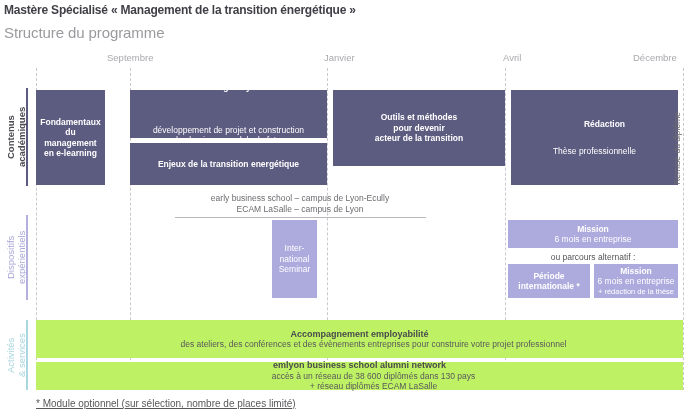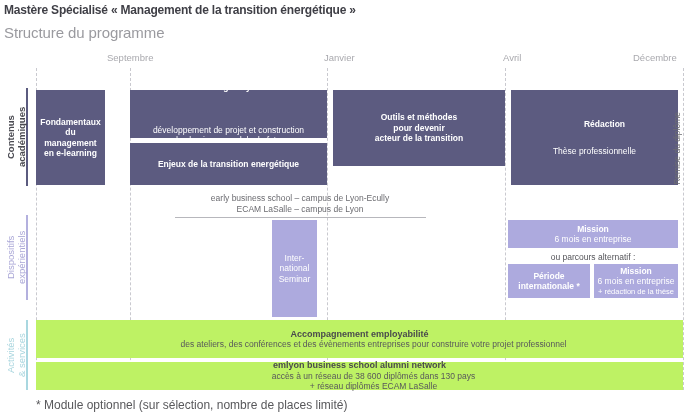--- a/index.html
+++ b/index.html
@@ -100,21 +100,21 @@
   .remise{
     position:absolute;
     writing-mode:vertical-rl;
     transform:rotate(180deg);
     font-size:8.5px;color:#6d6d72;white-space:nowrap;
   }
 
   
   .footnote{
     position:absolute;left:36px;top:398px;
-    font-size:12px;color:#58585b;white-space:nowrap;
+    font-size:10px;color:#58585b;white-space:nowrap;text-decoration:underline;
   }
 </style>
 </head>
 <body>
 
 <div class="canvas">
 
   <div class="title">Mastère Spécialisé « Management de la transition énergétique »</div>
   <div class="subtitle">Structure du programme</div>
 
@@ -168,21 +168,21 @@
     <div class="bt" style="margin-bottom:16px;padding-left:20px;">Rédaction</div>
     <div class="bs">Thèse professionnelle</div>
   </div>
 
   <div class="remise" style="left:672px; top:112px;">Remise du diplôme</div>
 
   <div class="campusnote" style="left:175px; top:193px; width:250px;">early business school – campus de Lyon-Ecully
 ECAM LaSalle – campus de Lyon</div>
   <div class="hrule" style="left:175px; top:217px; width:251px;"></div>
 
-  <div class="box light" style="left:272px; top:220px; width:45px; height:97px;">
+  <div class="box light" style="left:272px; top:220px; width:45px; height:78px;">
     <div class="bs" style="white-space:pre-line;">Inter-
 national
 Seminar</div>
   </div>
 
   <div class="box light" style="left:508px; top:220px; width:170px; height:28px;">
     <div class="bt">Mission</div>
     <div class="bs">6 mois en entreprise</div>
   </div>
 

